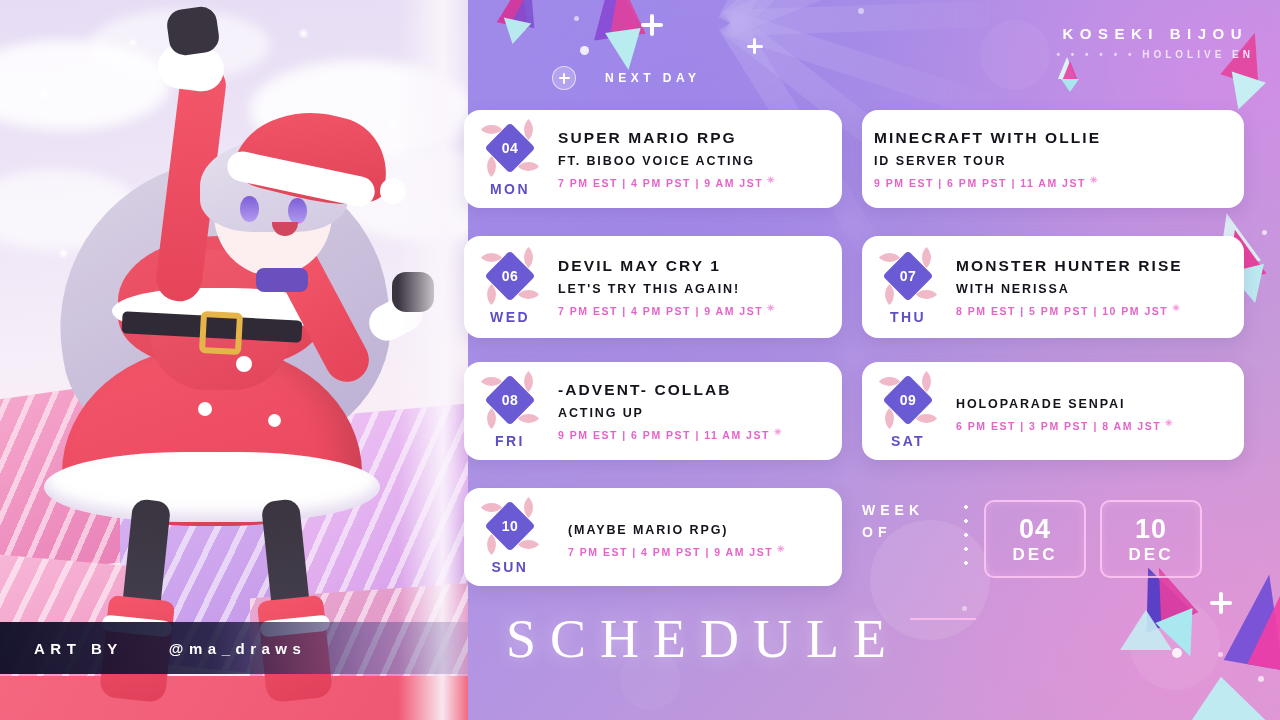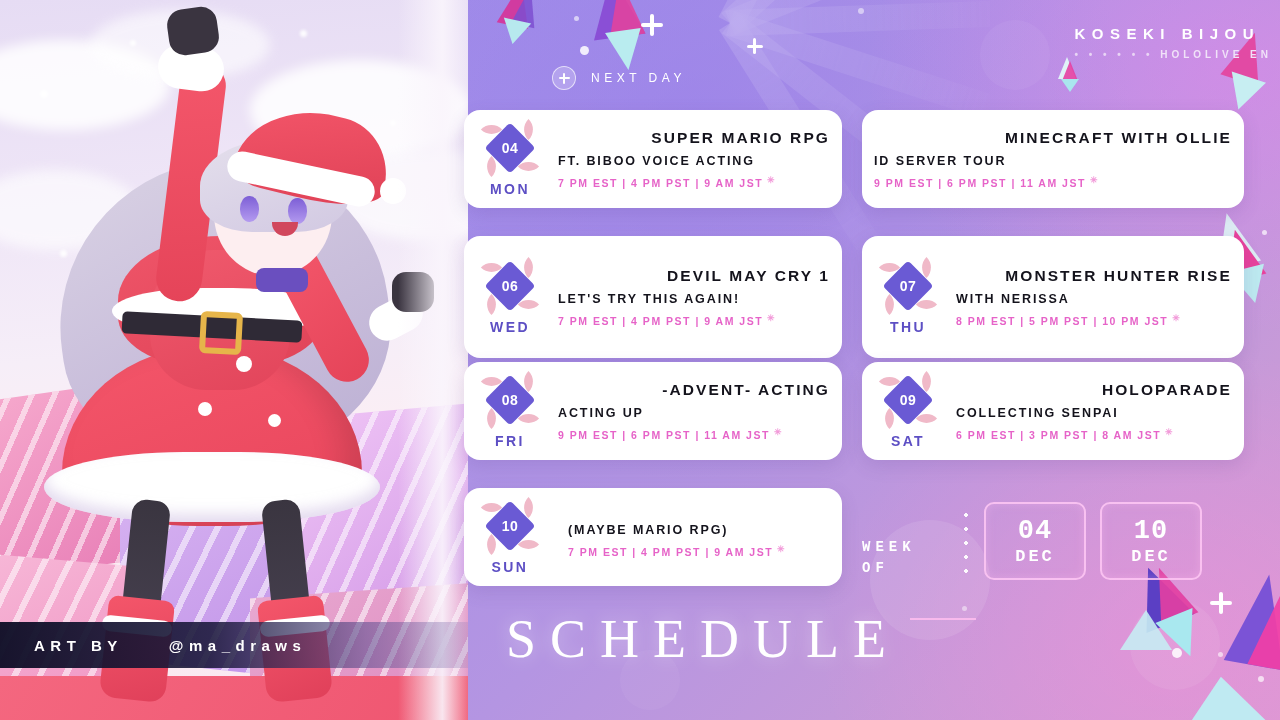--- a/index.html
+++ b/index.html
@@ -116,60 +116,60 @@
   .belt{position:absolute;left:122px;top:316px;width:180px;height:22px;background:#2f2a36;border-radius:5px;transform:rotate(3deg);}
   .buckle{position:absolute;left:200px;top:312px;width:30px;height:30px;border:6px solid #e6b54a;border-radius:6px;transform:rotate(3deg);}
   .pom{position:absolute;background:#fff;border-radius:50%;}
 
   
   .art-fade{position:absolute;left:398px;top:0;width:74px;height:720px;
     background:linear-gradient(90deg, rgba(250,245,252,0), rgba(250,245,252,.9) 60%, rgba(250,245,252,0));}
 
   
   .artby{
-    position:absolute;left:0;top:622px;width:468px;height:46px;
+    position:absolute;left:0;top:622px;width:468px;height:52px;
     background:linear-gradient(90deg, rgba(14,14,38,.96) 0%, rgba(26,24,58,.88) 45%, rgba(84,74,140,.55) 78%, rgba(140,125,185,.25) 100%);
     display:flex;align-items:center;
   }
   .artby .lbl{color:#fff;font-size:15px;font-weight:700;letter-spacing:5.5px;margin-left:34px;}
   .artby .hdl{color:#fff;font-size:15px;font-weight:700;letter-spacing:5.5px;margin-left:46px;}
 
   
-  .brand{position:absolute;right:8px;top:26px;text-align:left;line-height:1;}
+  .brand{position:absolute;right:26px;top:26px;text-align:center;line-height:1;}
   .brand .name{color:#fff;font-size:15px;font-weight:700;letter-spacing:6.5px;}
   .brand .sub{color:#f0e2f8;font-size:10px;font-weight:700;letter-spacing:4px;margin-top:9px;}
   .brand .sub .dots{letter-spacing:4px;opacity:.85;}
   .brand .handle{
     font-family:"Liberation Serif", serif;
     color:#f7b9ef;font-size:20px;font-weight:700;letter-spacing:2.2px;margin-top:7px;
     text-shadow:0 0 8px rgba(255,150,240,.5);
   }
   .brand-crystal{position:absolute;right:198px;top:57px;}
 
   .nextday{position:absolute;left:552px;top:66px;display:flex;align-items:center;}
   .nd-badge{width:22px;height:22px;border-radius:50%;background:rgba(255,255,255,.22);
     border:1.5px solid rgba(255,255,255,.65);display:flex;align-items:center;justify-content:center;}
   .nd-star{position:relative;width:11px;height:11px;}
   .nd-star:before,.nd-star:after{content:"";position:absolute;background:#fff;}
   .nd-star:before{left:4.3px;top:0;width:2.4px;height:11px;border-radius:2px;}
   .nd-star:after{left:0;top:4.3px;width:11px;height:2.4px;border-radius:2px;}
-  .nd-label{color:#fff;font-size:12px;font-weight:400;letter-spacing:4.5px;margin-left:15px;}
+  .nd-label{color:#fff;font-size:12px;font-weight:700;letter-spacing:4.5px;margin-left:29px;}
 
   
   .grid{position:absolute;left:0;top:0;width:1280px;height:720px;}
   .card{
     position:absolute;background:#fff;border-radius:16px;
     box-shadow:0 6px 18px rgba(92,62,140,.16);
     display:flex;align-items:center;
   }
   .card.col-l{left:464px;width:378px;}
   .card.col-r{left:862px;width:382px;}
   .card.wide{left:464px;width:378px;}
   .r1{top:110px;height:98px;}
-  .r2{top:236px;height:122px;}
+  .r2{top:236px;height:102px;}
   .r3{top:362px;height:98px;}
   .r4{top:488px;height:98px;}
 
   .daybox{width:72px;flex:0 0 72px;display:flex;flex-direction:column;align-items:center;margin-left:10px;}
   .diamond-wrap{position:relative;width:54px;height:54px;}
   .diamond{
     position:absolute;left:9px;top:9px;width:36px;height:36px;
     background:#6a5ad4;transform:rotate(45deg);border-radius:4px;
   }
   .dnum{
@@ -179,30 +179,30 @@
   }
   .petal{position:absolute;width:15px;height:15px;background:#f0b9c8;
     border-radius:0 100% 0 100%;}
   .petal.tl{left:1px;top:1px;transform:rotate(-45deg);}
   .petal.tr{right:1px;top:1px;transform:rotate(45deg);}
   .petal.bl{left:1px;bottom:1px;transform:rotate(-135deg);}
   .petal.br{right:1px;bottom:1px;transform:rotate(135deg);}
   .dow{color:#5d4fc4;font-size:14px;font-weight:700;letter-spacing:2.4px;margin-top:6px;}
 
   .info{flex:1;min-width:0;padding-left:12px;padding-right:12px;}
-  .title{color:#14131c;font-size:15.5px;font-weight:700;letter-spacing:2.1px;line-height:1.15;text-align:right;}
+  .title{color:#14131c;font-size:15.5px;font-weight:700;letter-spacing:2.1px;line-height:1.15;}
   .subtitle{color:#14131c;font-size:12.5px;font-weight:700;letter-spacing:1.9px;margin-top:7px;line-height:1.15;}
   .times{color:#e663c8;font-size:10.5px;font-weight:700;letter-spacing:1.5px;margin-top:9px;display:flex;align-items:flex-start;}
   .times .star{margin-left:4px;font-size:9px;color:#f29ad9;line-height:1;position:relative;top:-1px;}
 
   
   .card.sun .info{padding-left:22px;}
 
   
-  .weekof{position:absolute;left:862px;top:500px;display:flex;align-items:flex-end;height:80px;font-family:Liberation Mono, monospace;}
+  .weekof{position:absolute;left:862px;top:500px;display:flex;align-items:flex-start;height:80px;}
   .wo-label{color:#fff;font-size:14px;font-weight:700;letter-spacing:5px;line-height:1.55;width:96px;}
   .dotcol{width:4px;height:72px;margin:0 16px 0 6px;
     background-image:radial-gradient(circle, rgba(255,255,255,.95) 1.6px, rgba(255,255,255,0) 1.8px);
     background-size:4px 14px;background-repeat:repeat-y;}
   .datebox{
     width:98px;height:74px;border:2px solid rgba(255,200,245,.85);border-radius:10px;
     display:flex;flex-direction:column;align-items:center;justify-content:center;margin-right:14px;
     box-shadow:0 0 10px rgba(255,190,240,.30) inset;
   }
   .db-num{color:#fff;font-size:27px;font-weight:700;letter-spacing:1px;line-height:1;}
@@ -474,21 +474,21 @@
           <span class="petal tl"></span>
           <span class="petal tr"></span>
           <span class="petal bl"></span>
           <span class="petal br"></span>
           <span class="diamond"></span>
           <span class="dnum">08</span>
         </div>
         <div class="dow">FRI</div>
       </div>
       <div class="info">
-        <div class="title">-ADVENT- ACTING</div>
+        <div class="title">-ADVENT- COLLAB</div>
         <div class="subtitle">ACTING UP</div>
         <div class="times">
           <span>9 PM EST | 6 PM PST | 11 AM JST</span>
           <span class="star">✳</span>
         </div>
       </div>
     </div>
 
     <div class="card col-r r3">
       <div class="daybox">
@@ -496,22 +496,21 @@
           <span class="petal tl"></span>
           <span class="petal tr"></span>
           <span class="petal bl"></span>
           <span class="petal br"></span>
           <span class="diamond"></span>
           <span class="dnum">09</span>
         </div>
         <div class="dow">SAT</div>
       </div>
       <div class="info">
-        <div class="title">HOLOPARADE</div>
-        <div class="subtitle">COLLECTING SENPAI</div>
+        <div class="subtitle">HOLOPARADE SENPAI</div>
         <div class="times">
           <span>6 PM EST | 3 PM PST | 8 AM JST</span>
           <span class="star">✳</span>
         </div>
       </div>
     </div>
 
     <div class="card wide r4 sun">
       <div class="daybox">
         <div class="diamond-wrap">

